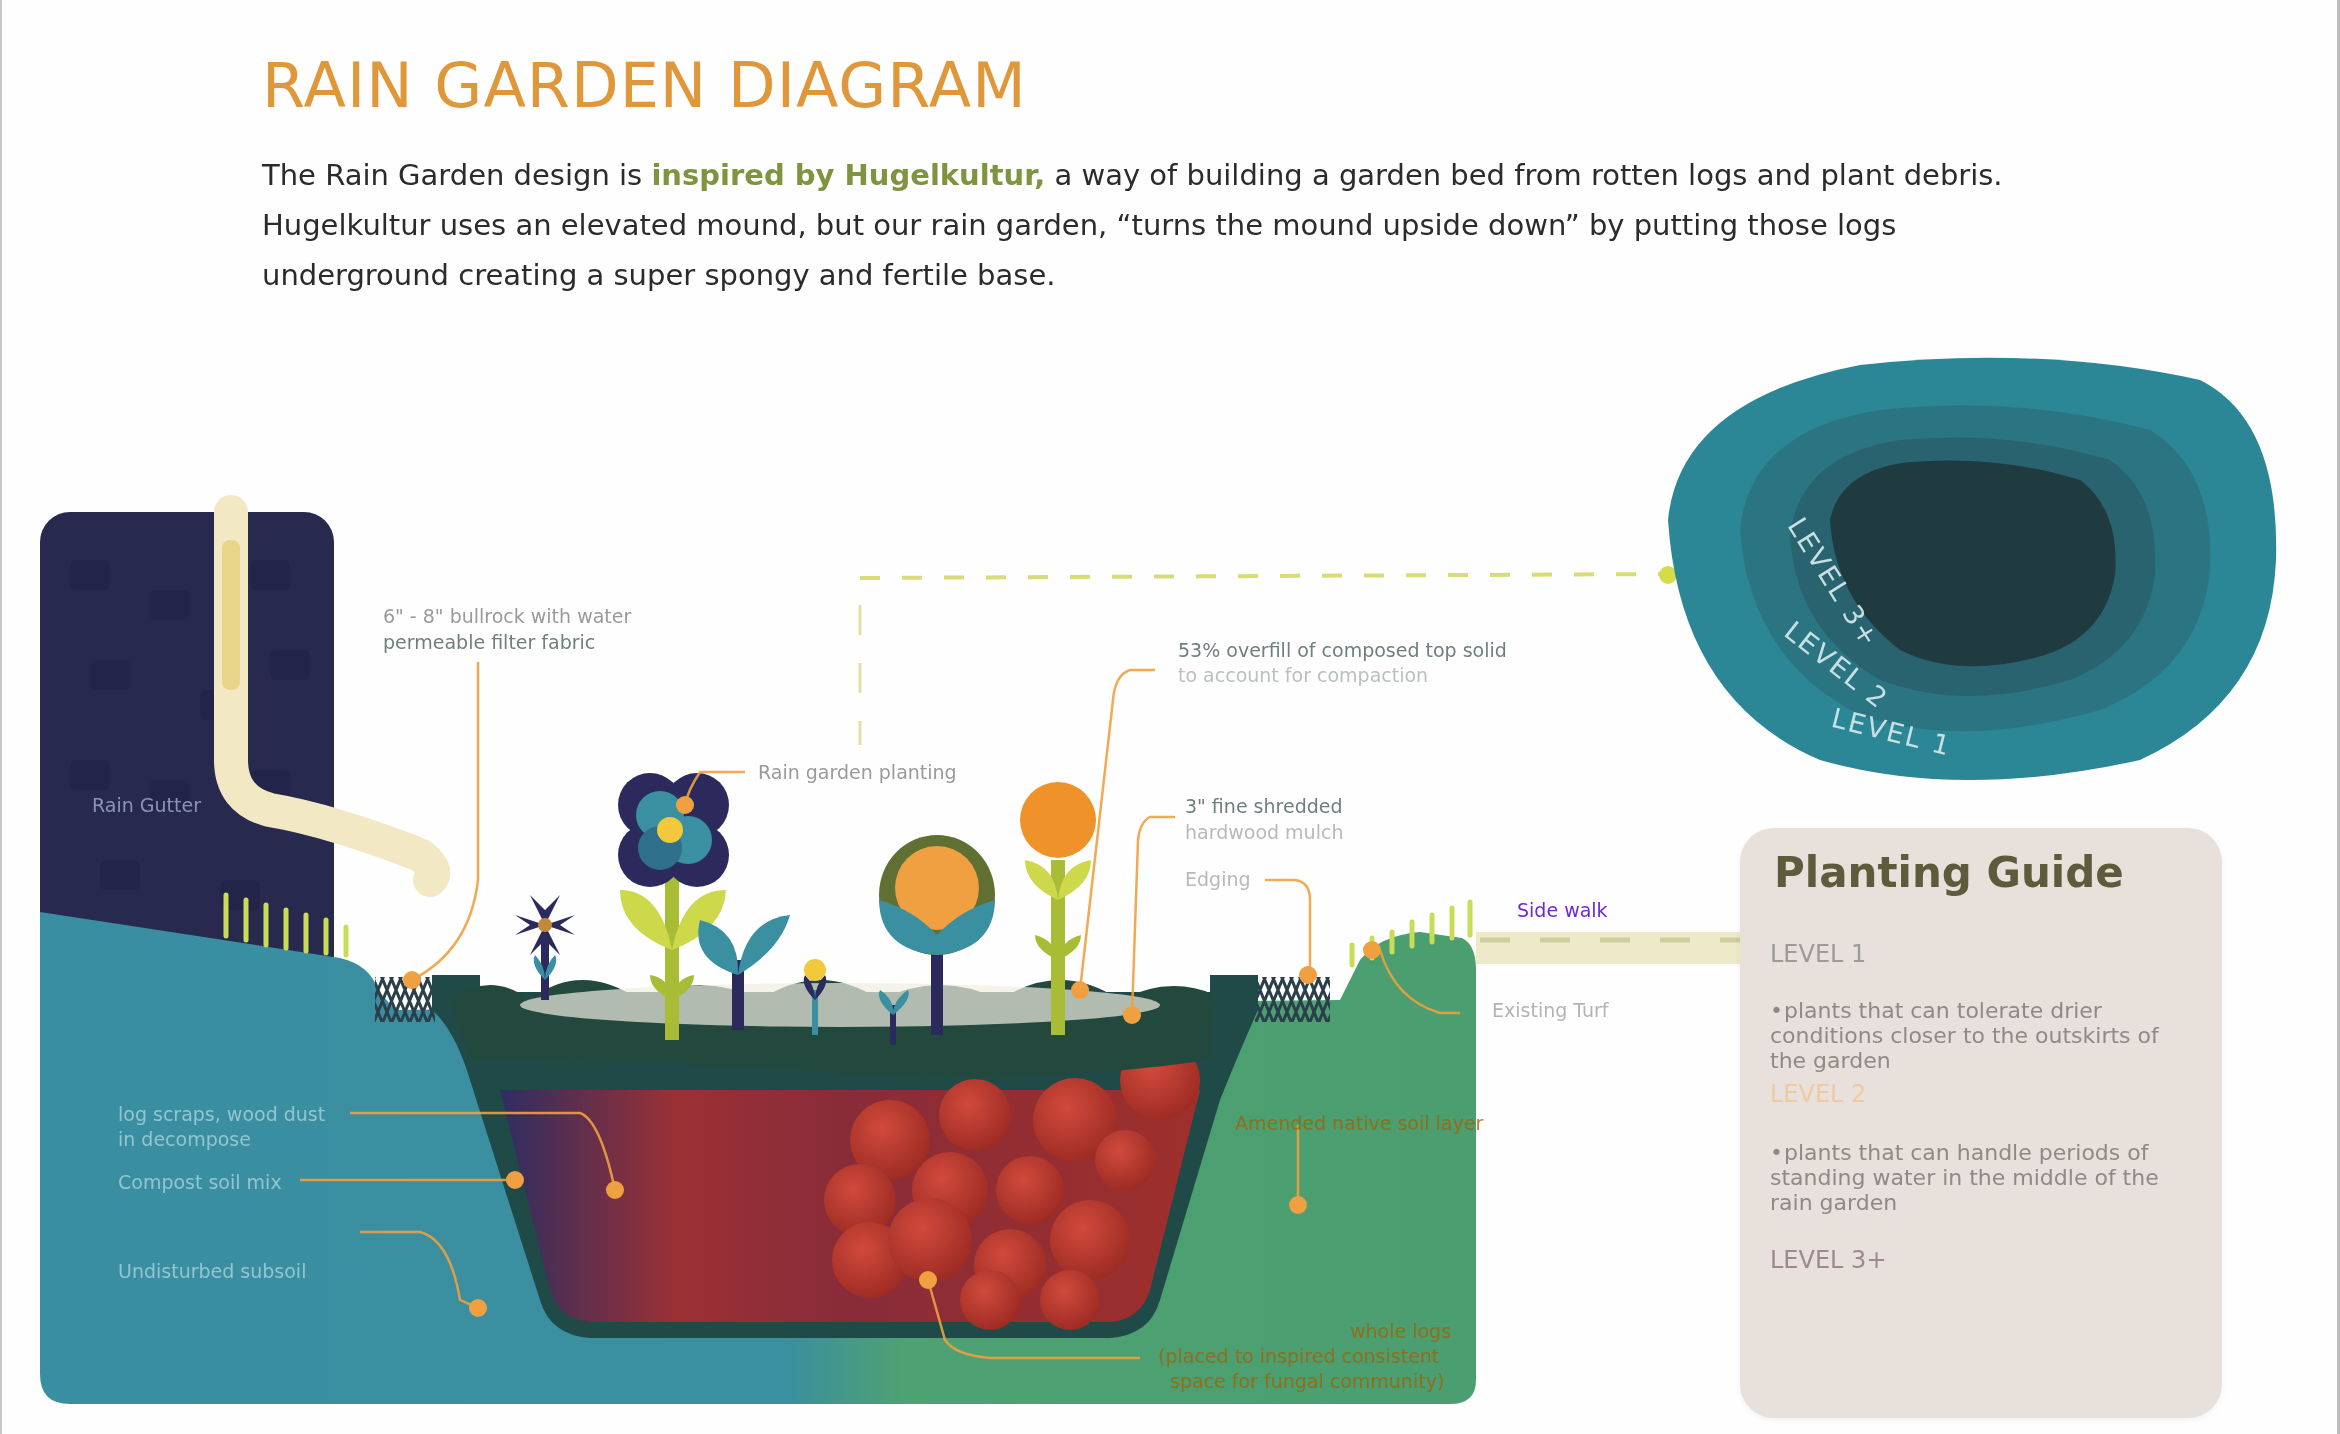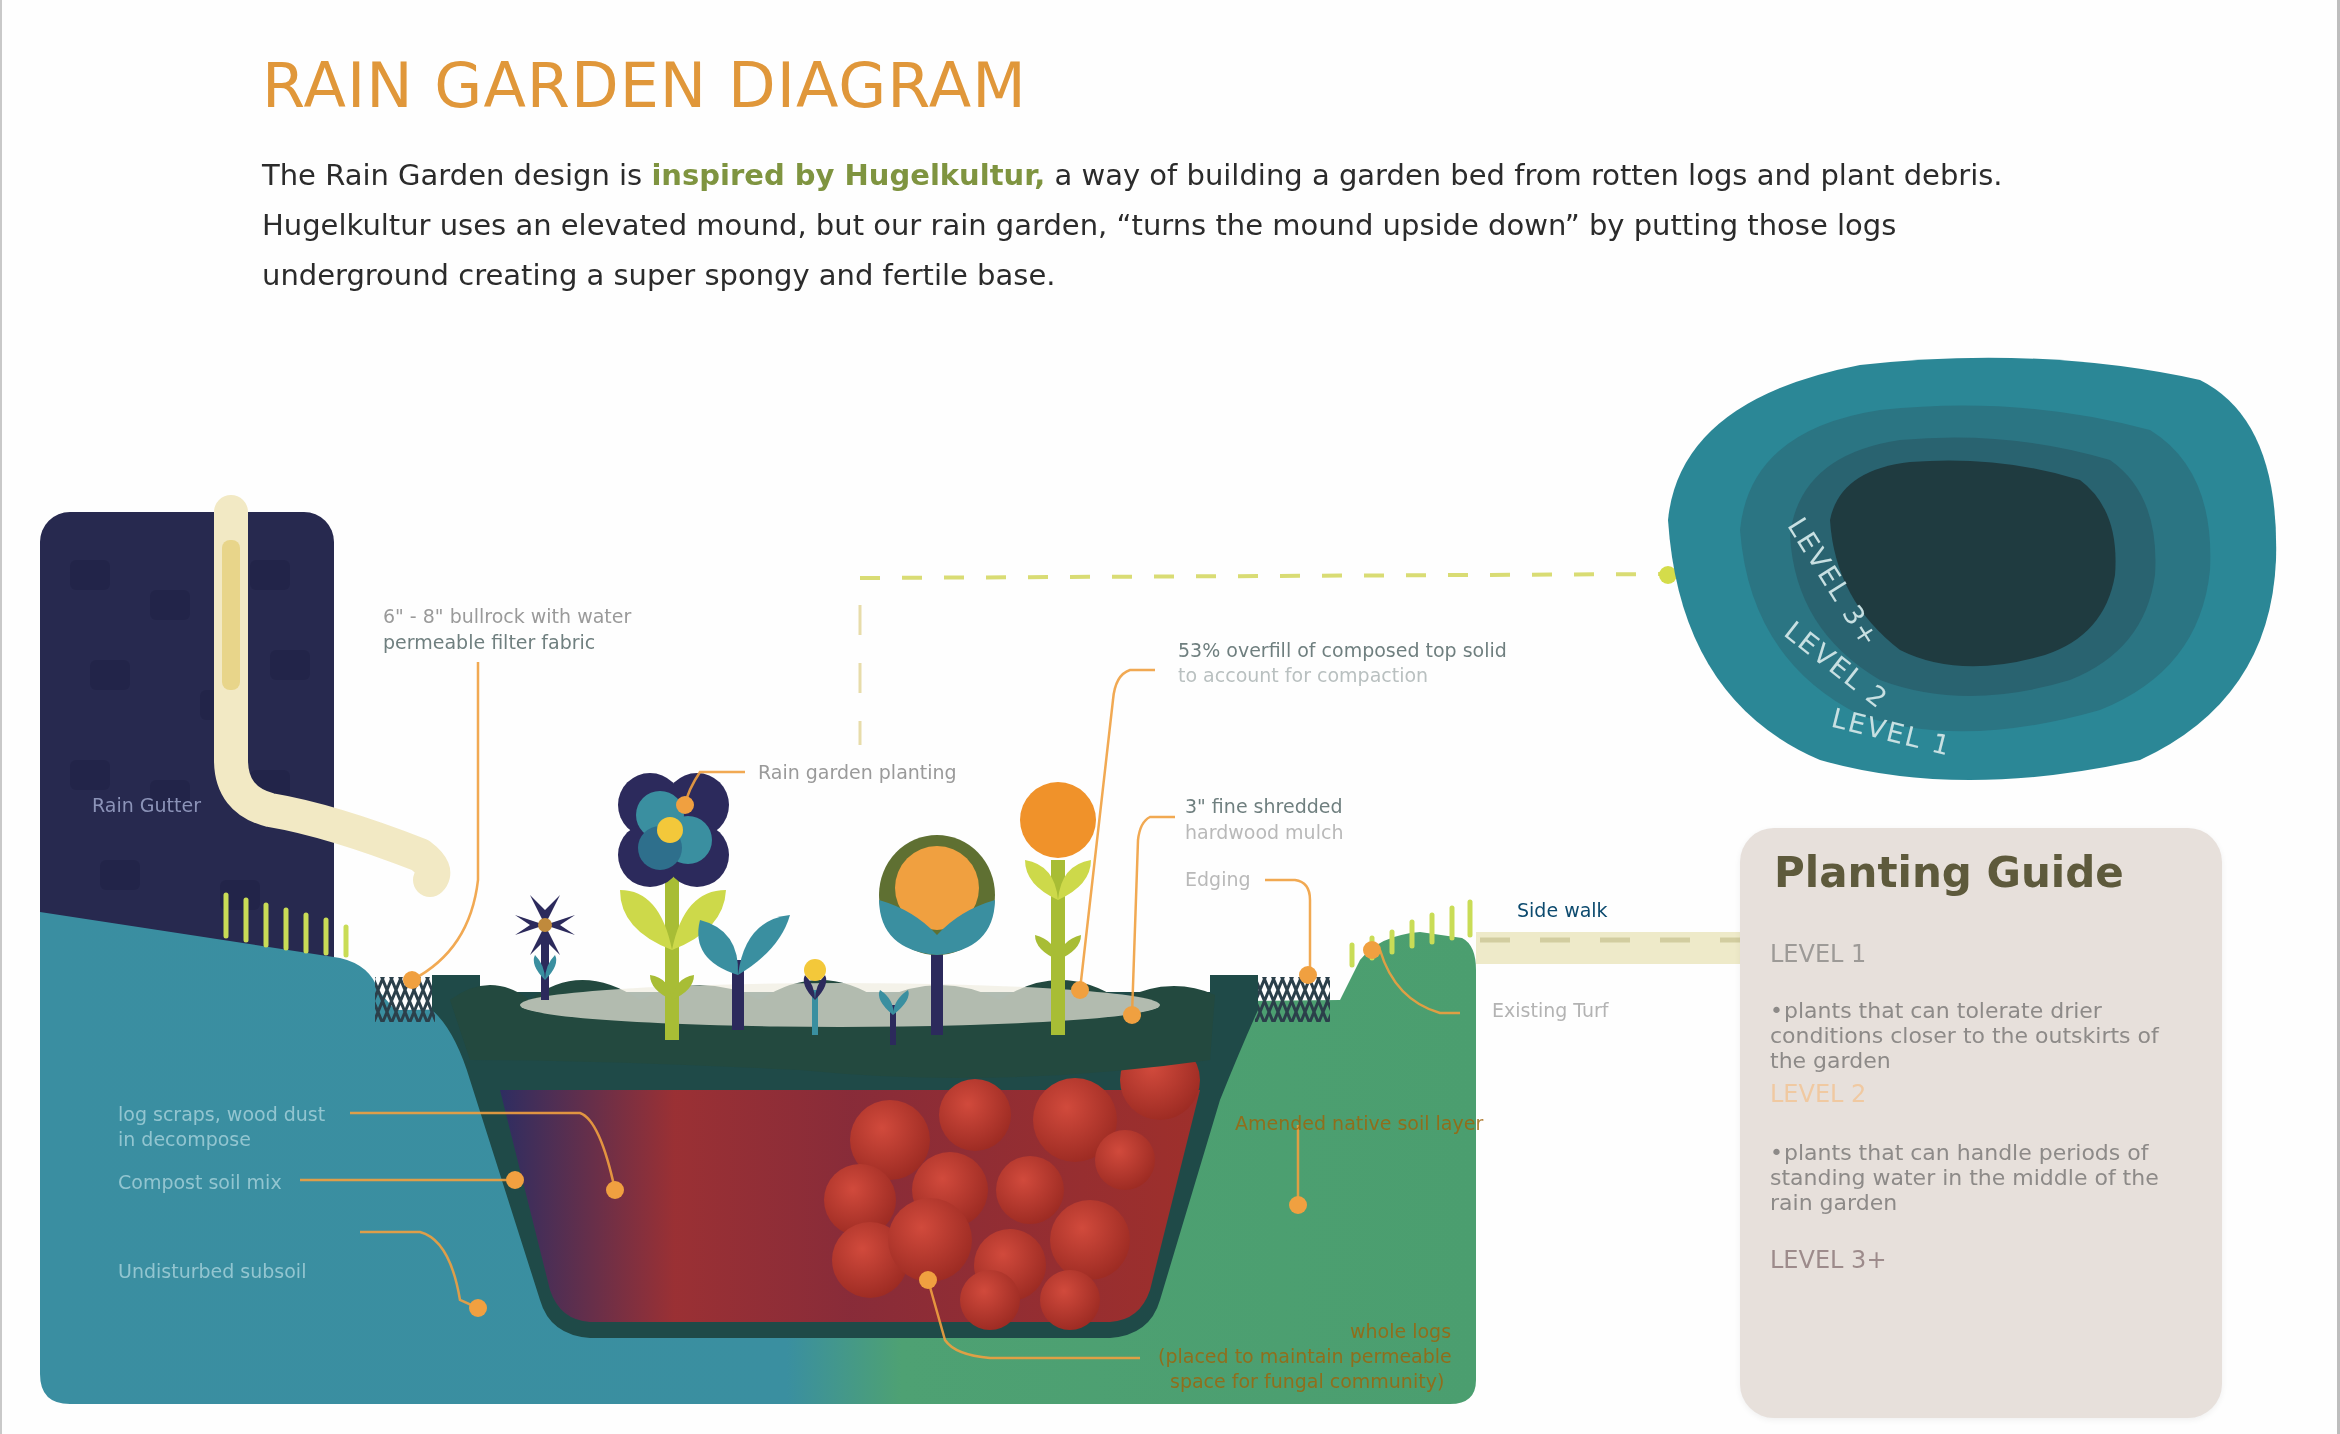--- a/index.html
+++ b/index.html
@@ -224,30 +224,30 @@
 
 <div class="lbl onnavy" style="left:92px;top:793px;">Rain Gutter</div>
 <div class="lbl" style="left:383px;top:604px;">6" - 8" bullrock with water</div>
 <div class="lbl dark" style="left:383px;top:630px;">permeable filter fabric</div>
 <div class="lbl" style="left:758px;top:760px;">Rain garden planting</div>
 <div class="lbl dark" style="left:1178px;top:638px;">53% overfill of composed top solid</div>
 <div class="lbl" style="left:1178px;top:663px;color:#b9c0c0;">to account for compaction</div>
 <div class="lbl dark" style="left:1185px;top:794px;">3" fine shredded</div>
 <div class="lbl" style="left:1185px;top:820px;color:#b9b9b9;">hardwood mulch</div>
 <div class="lbl" style="left:1185px;top:867px;color:#b9b9b9;">Edging</div>
-<div class="lbl" style="left:1517px;top:898px;color:#0c4a6e;text-align:center;">Side walk</div>
+<div class="lbl" style="left:1517px;top:898px;color:#6d28d9;text-align:center;">Side walk</div>
 <div class="lbl" style="left:1492px;top:998px;color:#b3b3b3;">Existing Turf</div>
 
 <div class="lbl onblue" style="left:118px;top:1102px;">log scraps, wood dust</div>
 <div class="lbl onblue" style="left:118px;top:1127px;">in decompose</div>
 <div class="lbl onblue" style="left:118px;top:1170px;">Compost soil mix</div>
 <div class="lbl onblue" style="left:118px;top:1222px;margin-top:37px;">Undisturbed subsoil</div>
 <div class="lbl ongreen" style="left:1235px;top:1092px;">Amended native soil layer</div>
 <div class="lbl ongreen" style="left:1350px;top:1300px;">whole logs</div>
-<div class="lbl ongreen" style="left:1158px;top:1325px;">(placed to maintain permeable</div>
+<div class="lbl ongreen" style="left:1158px;top:1325px;">(placed to inspired consistent</div>
 <div class="lbl ongreen" style="left:1170px;top:1350px;">space for fungal community)</div>
 
 <div class="panel">
   <h2>Planting Guide</h2>
   <div class="lvl" style="top:112px;">LEVEL 1</div>
   <div class="desc" style="top:170px;"><span class="bul">•</span><span class="t">plants that can tolerate drier conditions closer to the outskirts of the garden</span></div>
   <div class="lvl l2" style="top:252px;">LEVEL 2</div>
   <div class="desc" style="top:312px;"><span class="bul">•</span><span class="t">plants that can handle periods of standing water in the middle of the rain garden</span></div>
   <div class="lvl l3" style="top:418px;">LEVEL 3+</div>
 </div>

